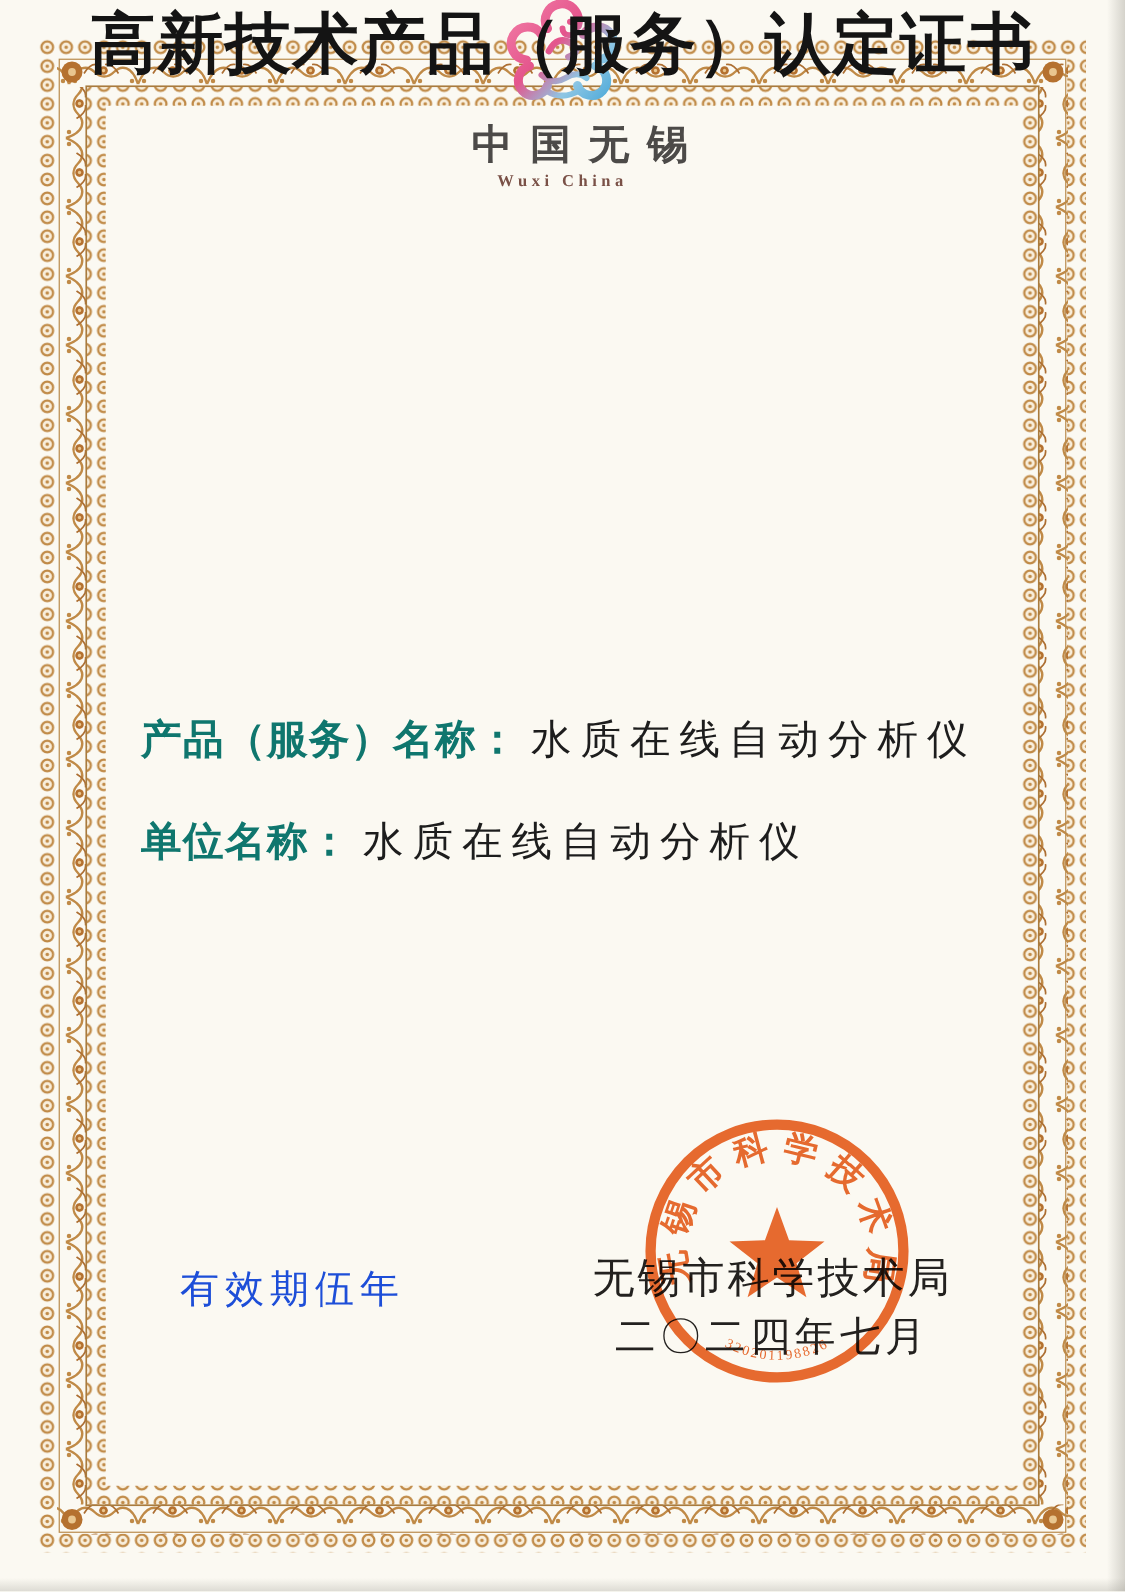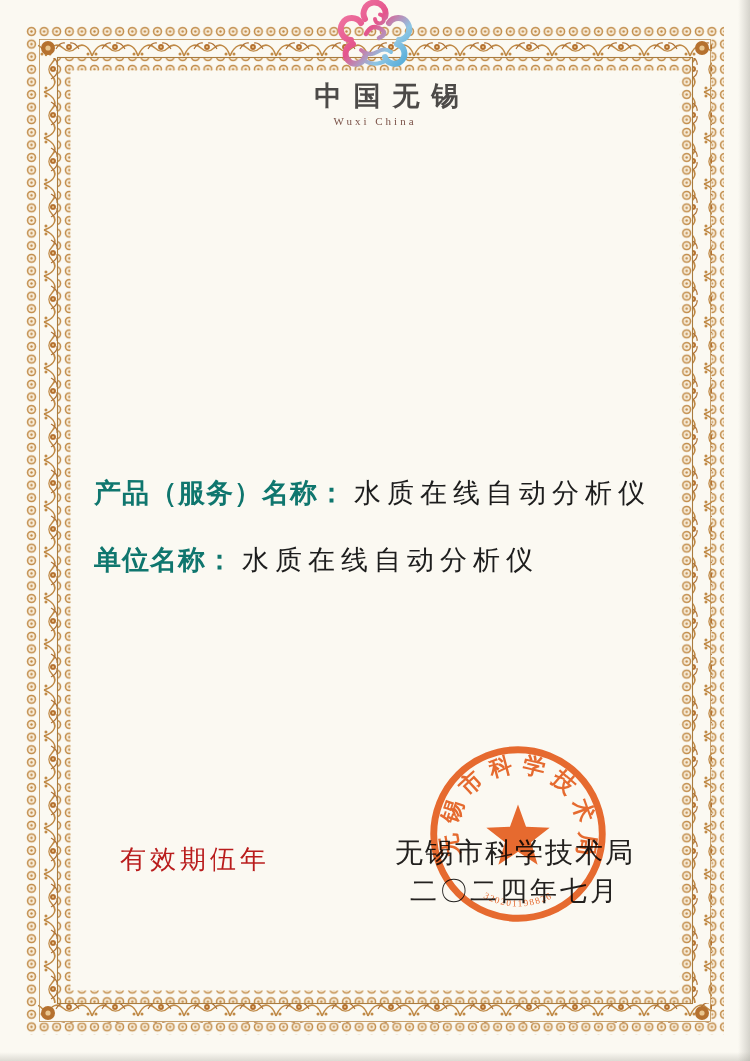--- a/index.html
+++ b/index.html
@@ -16,21 +16,21 @@
   .frame{position:absolute;left:0;top:0;}
 
   .logo-wrap{position:absolute;left:0;right:0;top:104;text-align:center;}
   .logo-cloud{display:block;margin:0 auto;}
   .logo-calligraphy{
     margin-top:2px;font-size:27px;color:#4c4a48;letter-spacing:12px;
     font-family:"Liberation Serif", serif;font-weight:600;text-indent:12px;margin-left:23px;
   }
   .logo-sub{
     margin-top:1px;font-size:11px;color:#7a5147;letter-spacing:3px;
-    font-family:"Liberation Serif", serif;font-weight:400;
+    font-family:"Liberation Serif", serif;font-weight:700;
   }
 
   .title{
     position:absolute;left:0;right:0;top:227;text-align:center;
     font-size:44px;font-weight:900;color:#141414;letter-spacing:1px;
     font-family:"Liberation Serif", serif;
   }
 
   .fields{position:absolute;left:94px;top:474px;}
   .field-row{margin-bottom:25px;line-height:38px;white-space:nowrap;}
@@ -39,21 +39,21 @@
     font-size:27px;color:#0f766e;letter-spacing:1px;
   }
   .field-value{
     font-family:"Liberation Serif", serif;
     font-size:27px;color:#1d1d1d;letter-spacing:6px;margin-left:8px;text-align:right;
   }
   .field-value.latin{font-size:30px;letter-spacing:1px;}
 
   .validity{
     position:absolute;left:120px;top:842px;
-    font-size:26px;color:#b91c1c;letter-spacing:4px;
+    font-size:26px;color:#1d4ed8;letter-spacing:4px;
     font-family:"Liberation Serif", serif;
   }
   .authority{position:absolute;left:384px;top:833px;width:262px;text-align:center;}
   .authority-name{
     font-size:28px;color:#23211f;letter-spacing:2px;line-height:39px;
     font-family:"Liberation Serif", serif;
   }
   .authority-date{
     font-size:27px;color:#23211f;letter-spacing:3px;line-height:39px;
     font-family:"Liberation Serif", serif;
@@ -146,20 +146,21 @@
         <path d="M88,44 A10,10 0 1 1 76,57"></path>
         <path d="M57,34 Q63,23 72,29 Q79,34 70,38" stroke-width="4.5"></path>
         <path d="M52,50 Q60,57 68,52 Q76,47 82,52" stroke-width="4"></path>
         <path d="M56,61 Q66,67 78,60" stroke-width="4"></path>
       </g>
     </svg>
     <div class="logo-calligraphy">中国无锡</div>
     <div class="logo-sub">Wuxi China</div>
   </div>
 
+  <div class="title">高新技术产品（服务）认定证书</div>
 
   <div class="fields">
     <div class="field-row">
       <span class="field-label">产品（服务）名称：</span><span class="field-value">水质在线自动分析仪</span>
     </div>
     <div class="field-row">
       <span class="field-label">单位名称：</span><span class="field-value">水质在线自动分析仪</span>
     </div>
   </div>
 

